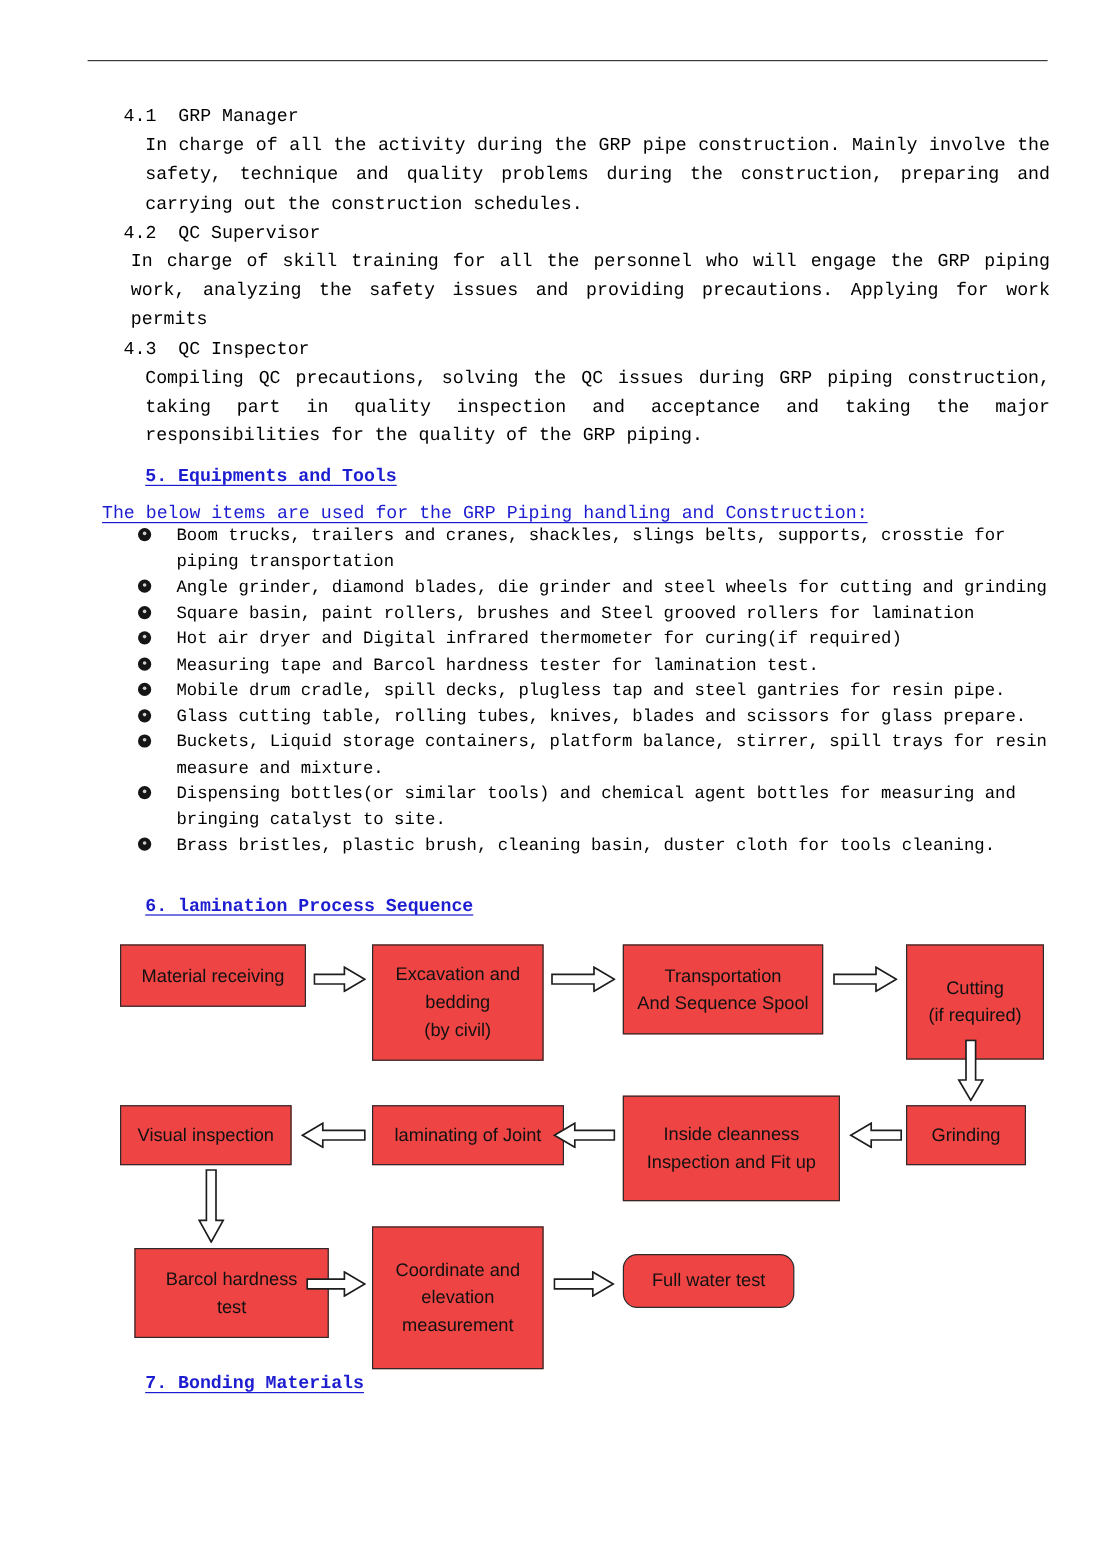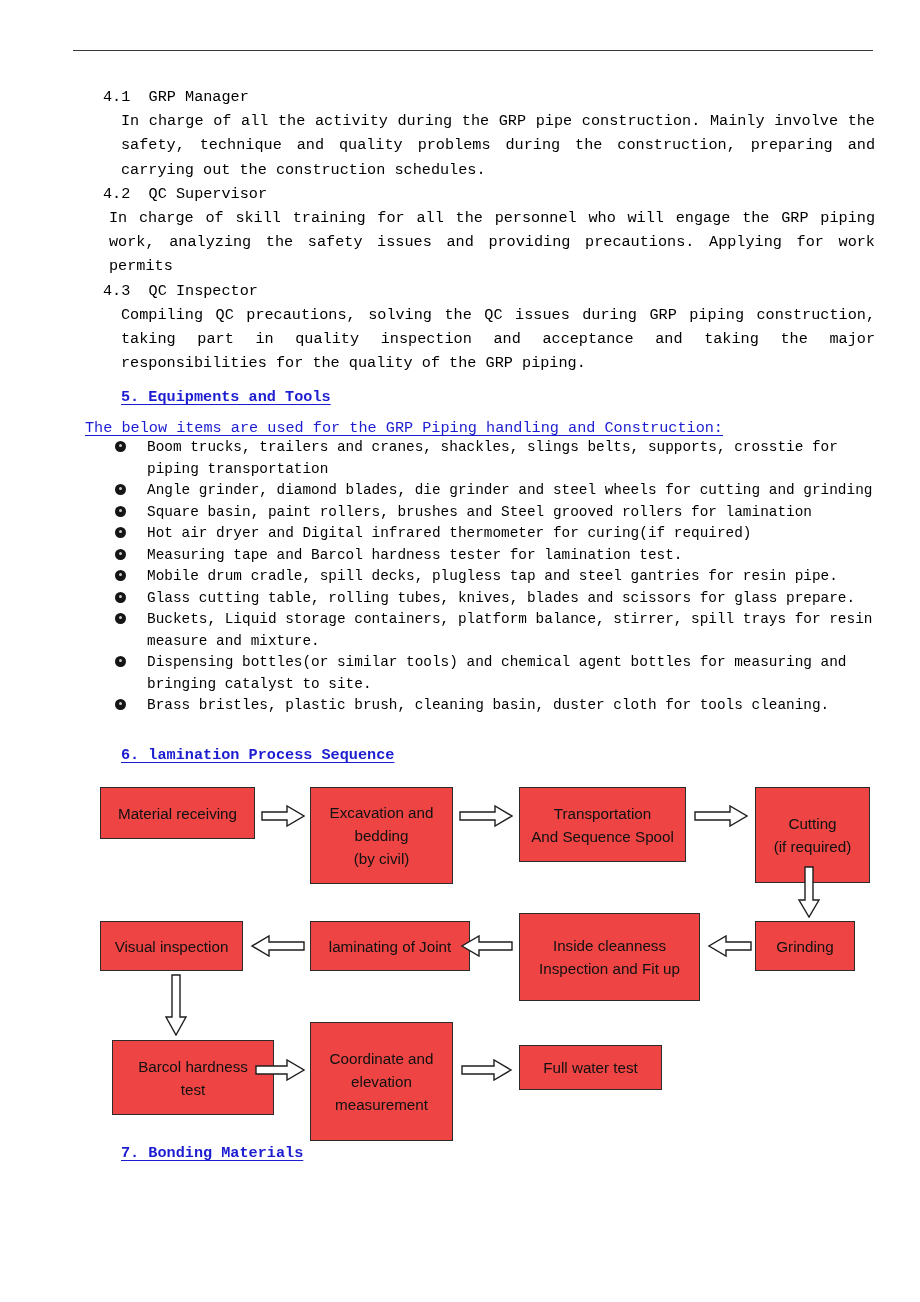--- a/index.html
+++ b/index.html
@@ -240,21 +240,21 @@
 
     <div class="fbox" style="left:100px; top:921px; width:143px; height:50px;">Visual inspection</div>
 
     <div class="fbox" style="left:112px; top:1040px; width:162px; height:75px;">Barcol hardness
 test</div>
 
     <div class="fbox" style="left:310px; top:1022px; width:143px; height:119px;">Coordinate and
 elevation
 measurement</div>
 
-    <div class="fbox" style="left:519px; top:1045px; width:143px; height:45px;">Full water test</div>
+    <div class="fbox" style="left:519px; top:1045px; width:143px; height:45px;border-radius:12px;">Full water test</div>
 
     <div class="arrow" style="left:261px; top:805px;">
       <svg width="44" height="22" viewBox="0 0 44 22">
         <polygon points="1,7 26,7 26,1 43,11 26,21 26,15 1,15" fill="#ffffff" stroke="#1e1e1e" stroke-width="1.4"></polygon>
       </svg>
     </div>
 
     <div class="arrow" style="left:459px; top:805px;">
       <svg width="54" height="22" viewBox="0 0 54 22">
         <polygon points="1,7 36,7 36,1 53,11 36,21 36,15 1,15" fill="#ffffff" stroke="#1e1e1e" stroke-width="1.4"></polygon>

